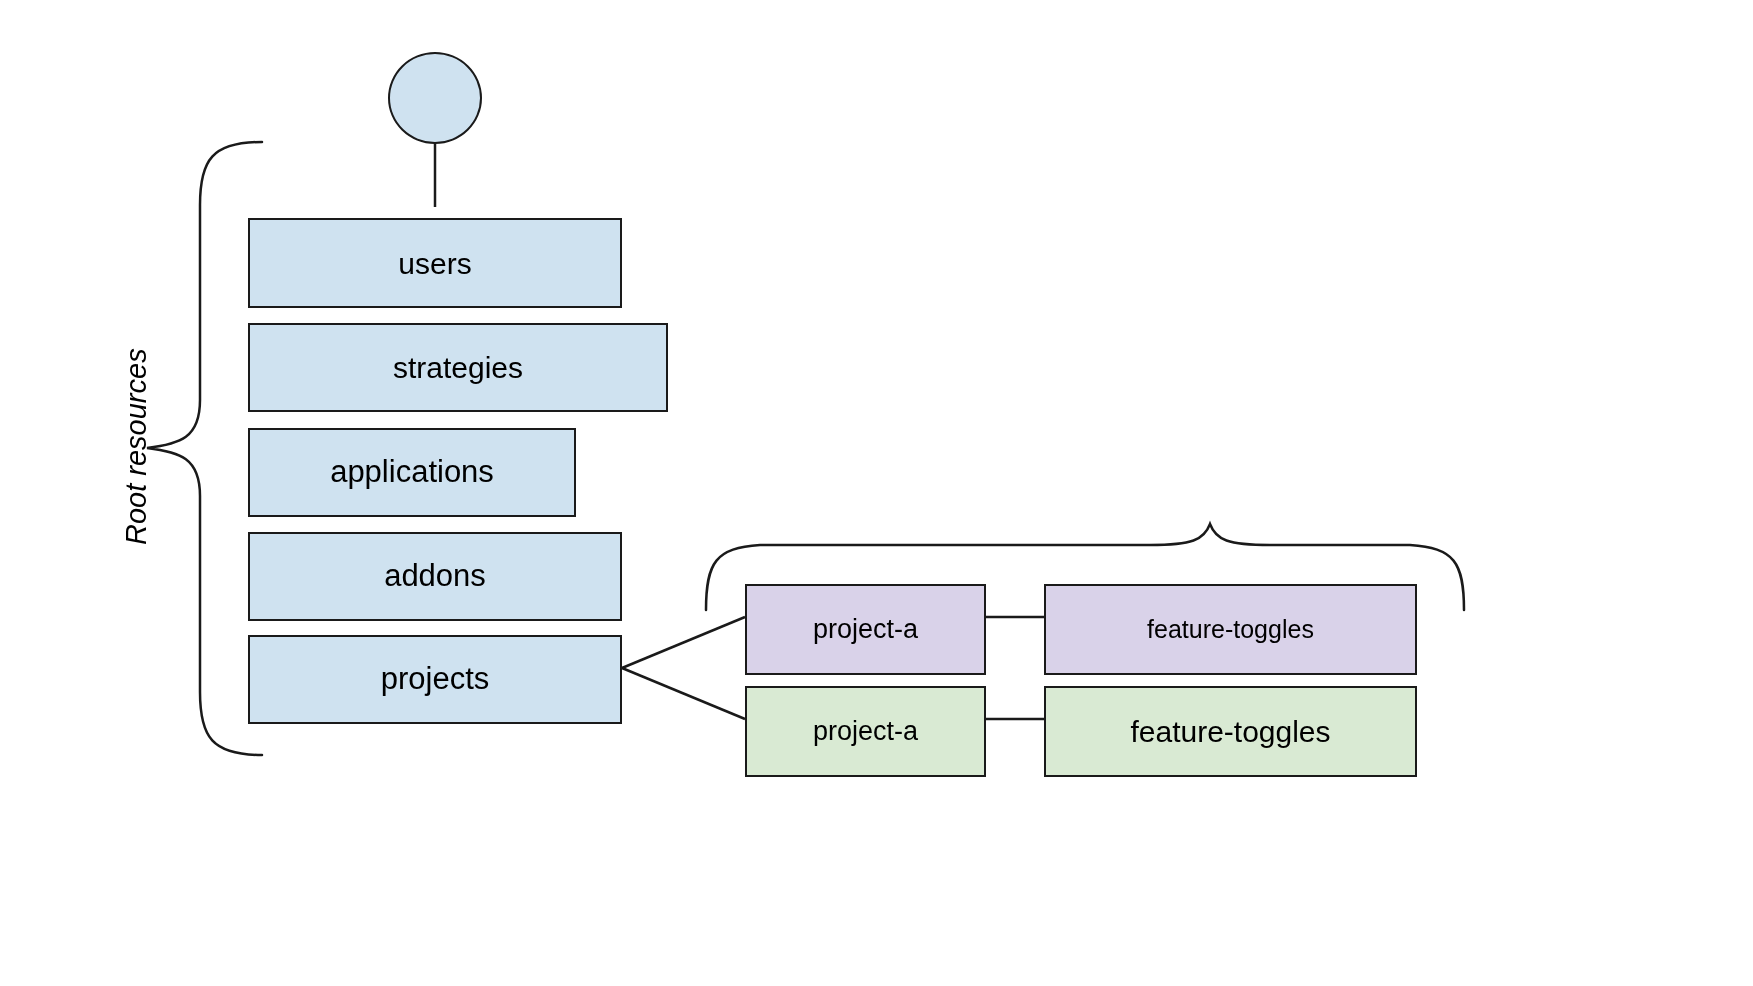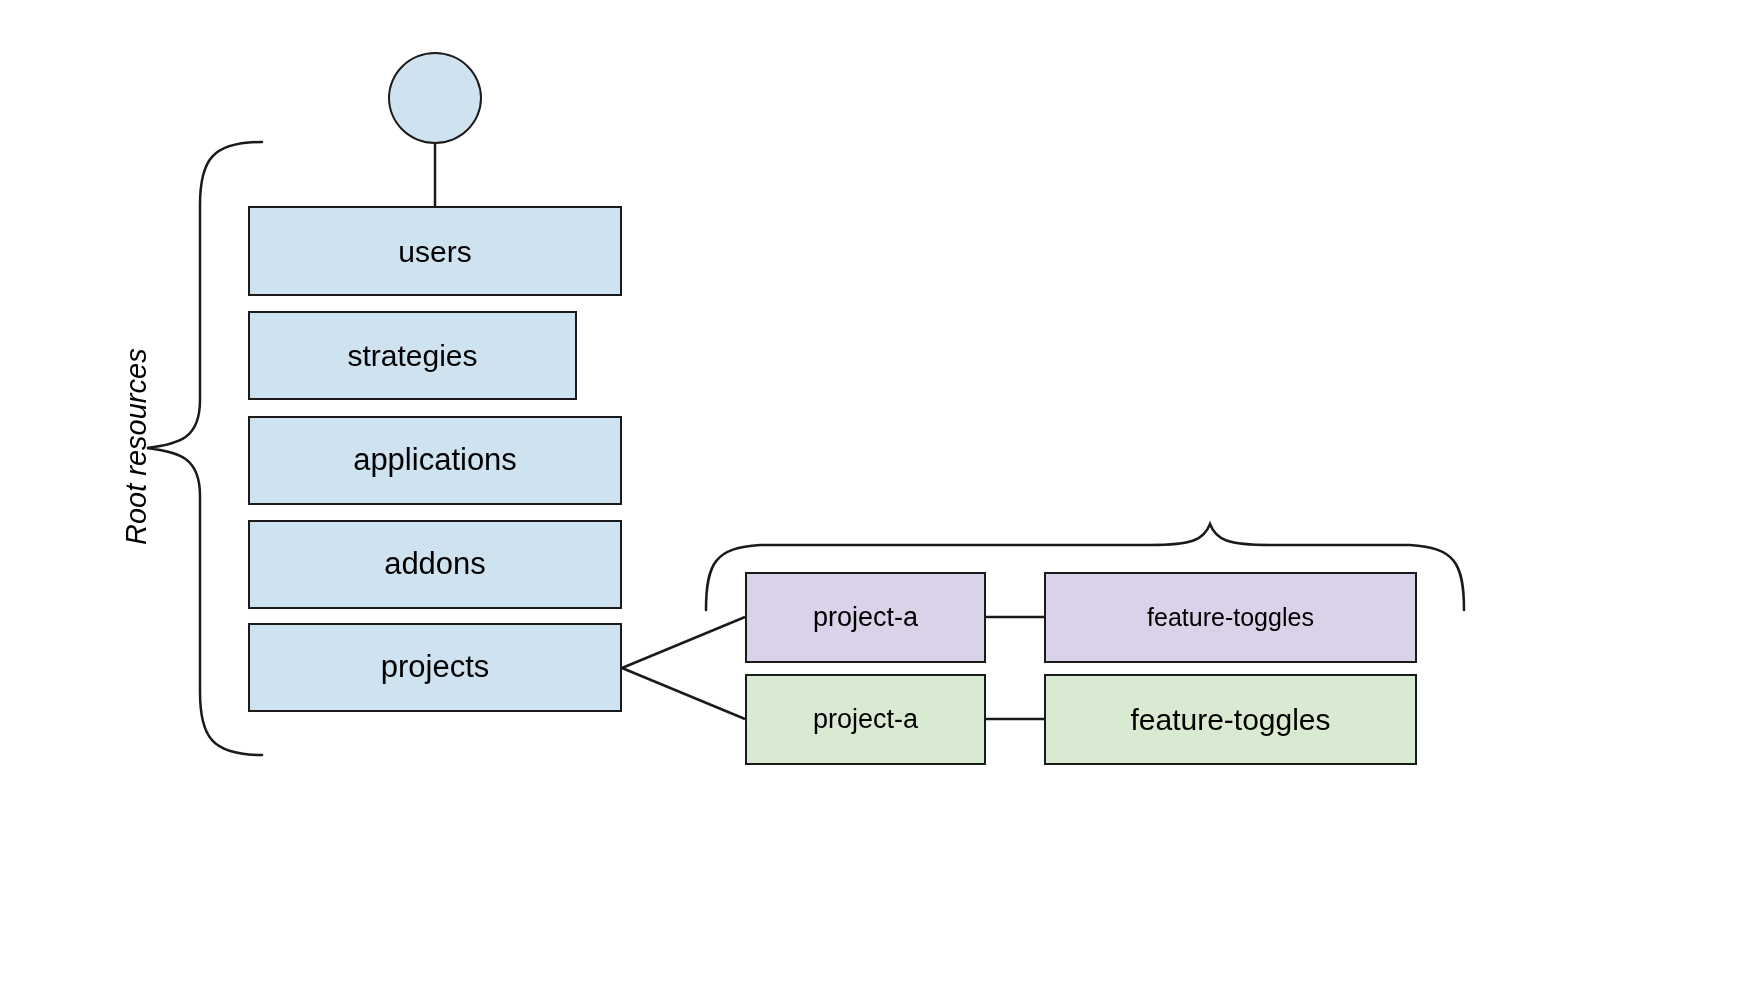--- a/index.html
+++ b/index.html
@@ -24,20 +24,21 @@
   .node {
     position: absolute;
     box-sizing: border-box;
     border: 2px solid #1a1a1a;
     display: flex;
     align-items: center;
     justify-content: center;
     color: #000000;
     text-align: center;
     line-height: 1.1;
+    margin-top: 12px;
   }
   .node-blue   { background: #cfe2f0; }
   .node-purple { background: #d9d2e9; }
   .node-green  { background: #d9ead3; }
 
   .circle-node {
     position: absolute;
     box-sizing: border-box;
     border: 2px solid #1a1a1a;
     border-radius: 50%;
@@ -97,23 +98,23 @@
              L 1410 545
              C 1454 548, 1464 562, 1464 610" stroke="#1a1a1a" stroke-width="2.5" fill="none" stroke-linecap="round"></path>
   </svg>
 
   <div class="circle-node" style="left:388px; top:52px; width:94px; height:92px;"></div>
 
   <div class="brace-label brace-label-vertical" style="left:120px; top:545px; font-size:29px;">Root resources</div>
 
   <div class="node node-blue" style="left:248px; top:206px; width:374px; height:90px; font-size:30px;">users</div>
 
-  <div class="node node-blue" style="left:248px; top:311px; width:329px; height:89px; font-size:30px;">strategies</div>
+  <div class="node node-blue" style="left:248px; top:311px; width:420px; height:89px; font-size:30px;">strategies</div>
 
-  <div class="node node-blue" style="left:248px; top:416px; width:374px; height:89px; font-size:31px;">applications</div>
+  <div class="node node-blue" style="left:248px; top:416px; width:328px; height:89px; font-size:31px;">applications</div>
 
   <div class="node node-blue" style="left:248px; top:623px; width:374px; height:89px; font-size:31px;">projects</div>
 
   <div class="node node-blue" style="left:248px; top:520px; width:374px; height:89px; font-size:31px;">addons</div>
 
 
   <div class="node node-purple" style="left:745px; top:572px; width:241px; height:91px; font-size:27px;">project-a</div>
 
   <div class="node node-purple" style="left:1044px; top:572px; width:373px; height:91px; font-size:25px;">feature-toggles</div>
 

